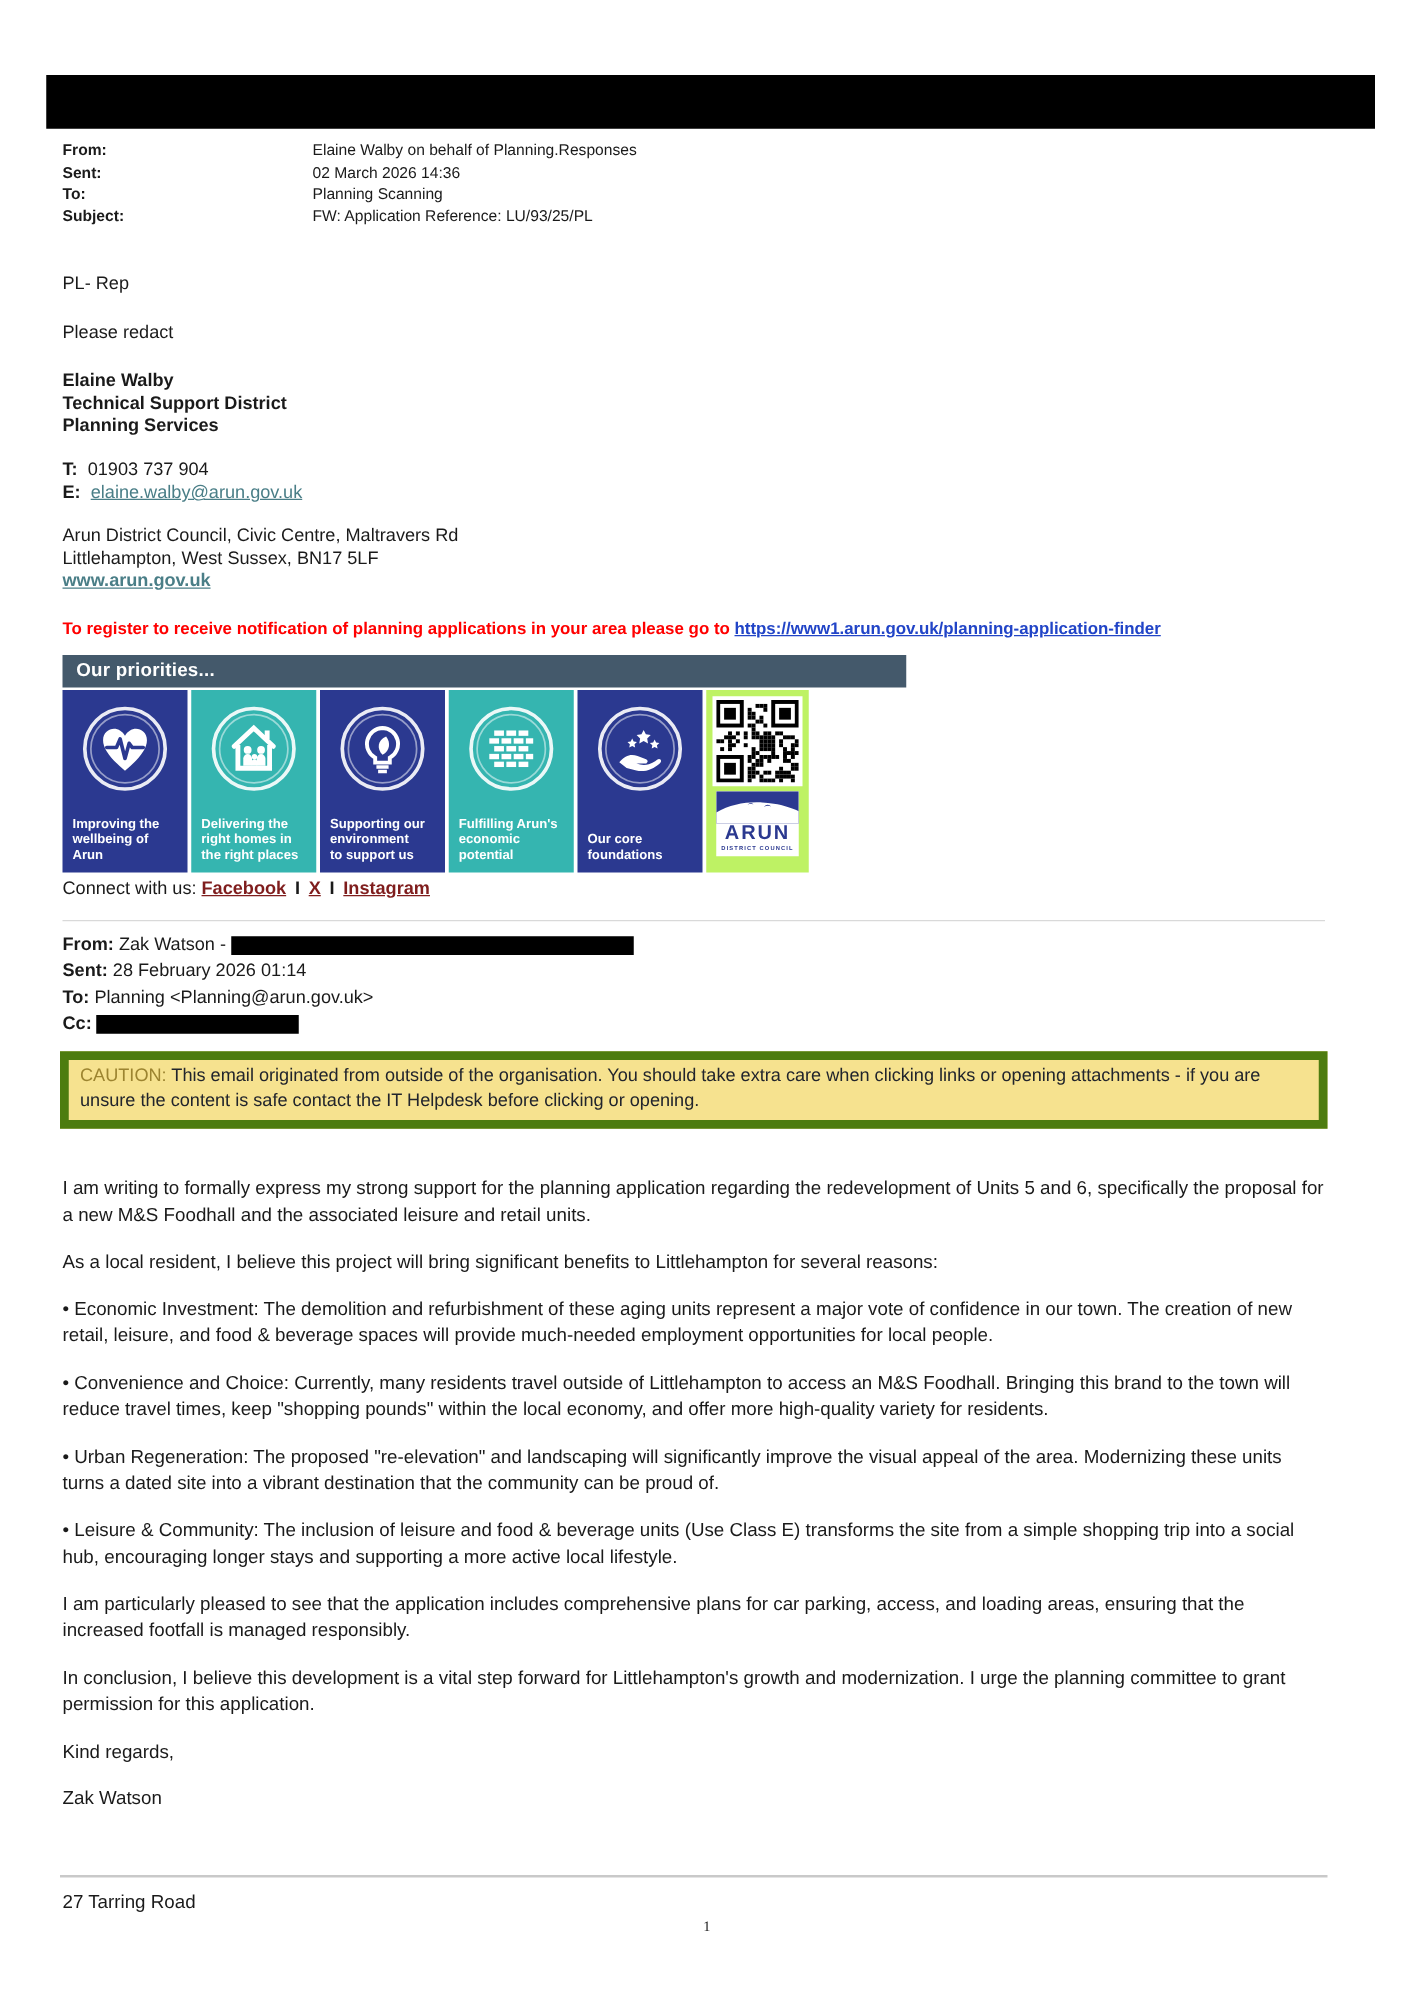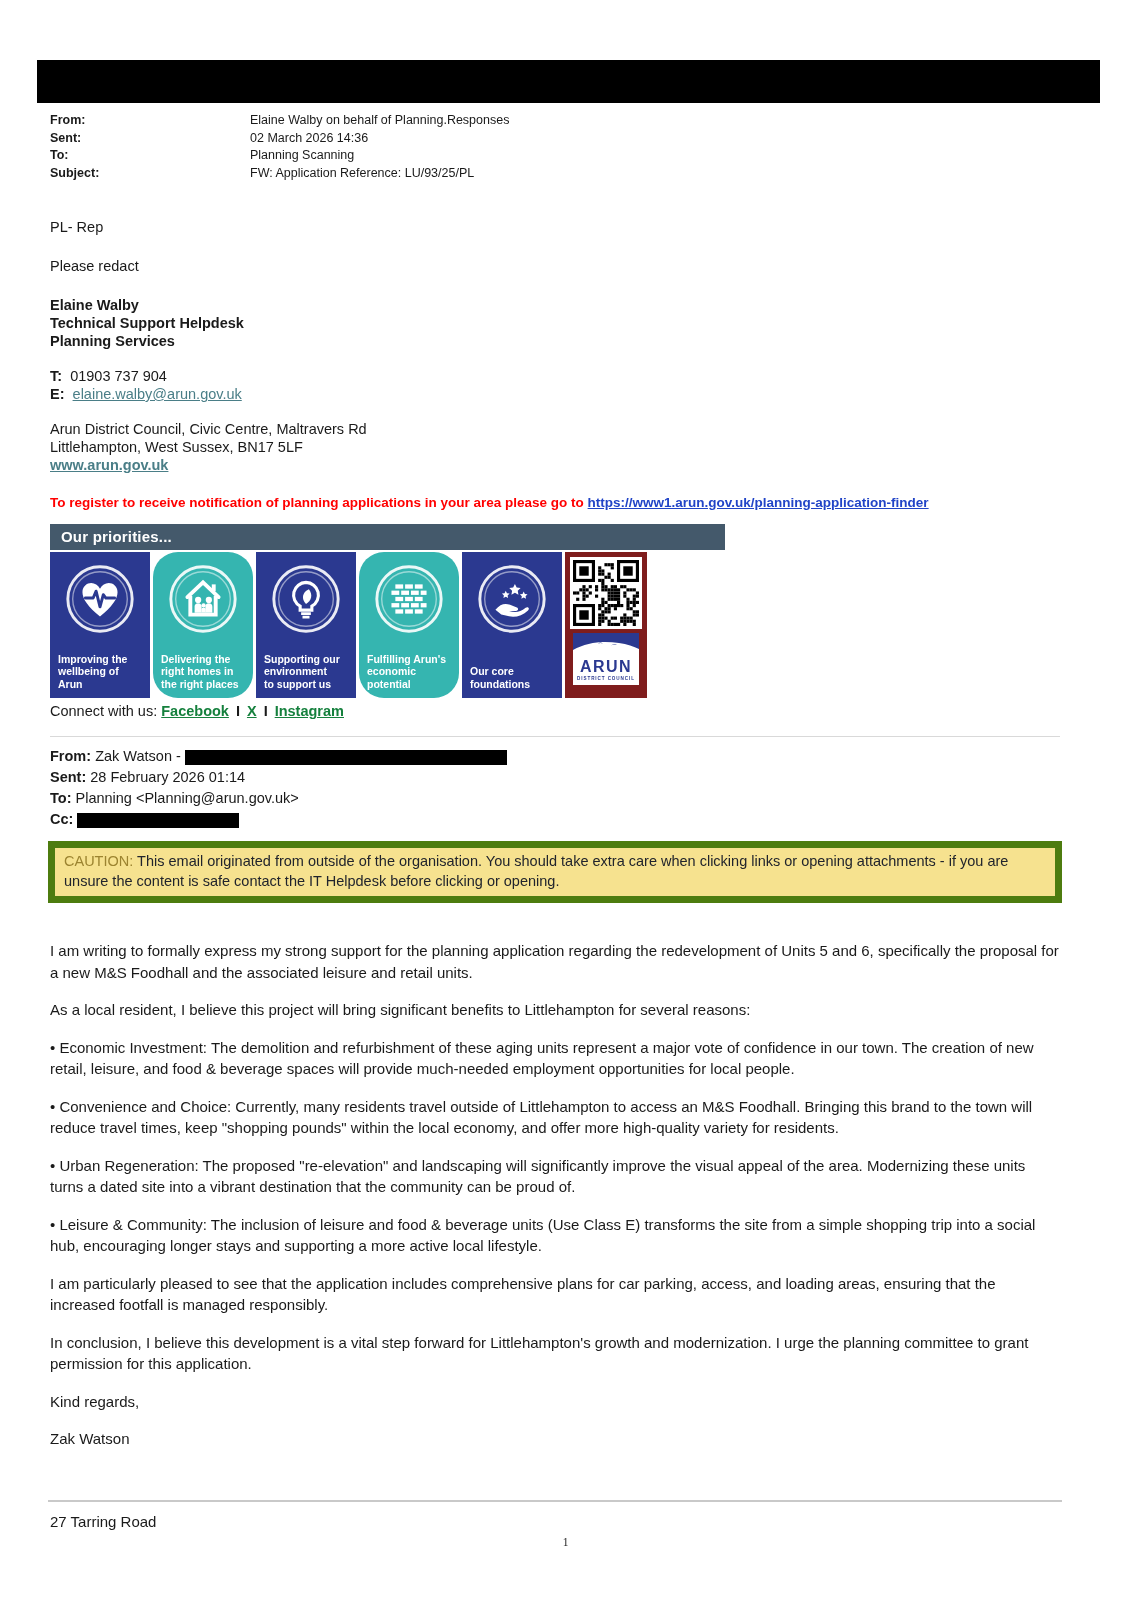--- a/index.html
+++ b/index.html
@@ -25,36 +25,36 @@
   a.teal-link { color:#4a7e87; text-decoration:underline; cursor:pointer; }
   a.blue-link { color:#2144c7; text-decoration:underline; font-weight:bold; cursor:pointer; }
   .red-note { margin-top:20px; font-size:13.5px; font-weight:bold; color:#ff0000; line-height:17px; }
 
   
   .banner { margin-top:13px; width:675px; }
   .banner-head { background:#44596b; color:#fff; font-weight:bold; font-size:15px; padding:4px 0 5px 11px; letter-spacing:0.2px; }
   .banner-row { display:flex; gap:3px; margin-top:2px; }
   .tile { width:100px; height:146px; display:flex; flex-direction:column; color:#fff; }
   .tile.navy { background:#2b3990; }
-  .tile.teal { background:#35b5b0;border-radius:25px; }
+  .tile.teal { background:#35b5b0; }
   .tile-icon { height:94px; display:flex; align-items:center; justify-content:center; }
   .tile-icon svg { width:78px; height:78px; }
   .tile-label { font-size:10.5px; font-weight:bold; line-height:12.5px; padding:0 6px 8px 8px; white-space:pre-line; margin-top:auto; }
-  .qr-col { width:82px; height:146px; background:#7f1d1d; display:flex; flex-direction:column; align-items:center; }
+  .qr-col { width:82px; height:146px; background:#bef264; display:flex; flex-direction:column; align-items:center; }
   .qr-box { margin-top:5px; width:72px; height:72px; background:#fff; padding:3px; }
   .qr-box svg { width:66px; height:66px; display:block; fill:#000; }
   .arun-logo { margin-top:4px; width:66px; background:#fff; }
   .arun-wave { display:block; width:66px; height:26px; }
   .arun-name { text-align:center; color:#2b3990; font-weight:bold; font-size:16px; letter-spacing:1.5px; line-height:16px; }
   .arun-sub { text-align:center; color:#2b3990; font-weight:bold; font-size:4.6px; letter-spacing:0.9px; line-height:8px; padding-bottom:2px; }
 
   
   .connect { margin-top:5px; font-size:14.5px; }
   .connect .sep { font-weight:bold; margin:0 7px; }
-  .connect a { color:#15803d;text-align:right; }
+  .connect a { color:#7f1d1d;text-align:right; }
 
   
   .hdr2-sep { margin-top:17px; border-top:1px solid #d9d9d9; }
   .hdr2 { margin-top:9px; font-size:14.5px; line-height:21px; }
   .hdr2 .lbl { font-weight:bold; }
   .redact-inline { display:inline-block; background:#000; height:15px; vertical-align:middle; }
   .redact-from { width:322px; margin-left:4px; }
   .redact-cc { width:162px; margin-left:4px; }
 
   
@@ -96,21 +96,21 @@
           <span class="lbl">Subject:</span>
           <span>FW: Application Reference: LU/93/25/PL</span>
         </div>
     </div>
 
     <div class="sigblock">
       <div class="mt-lg">PL- Rep</div>
       <div class="mt-md">Please redact</div>
 
       <div class="mt-md bold">Elaine Walby</div>
-      <div class="bold">Technical Support Helpdesk</div>
+      <div class="bold">Technical Support District</div>
       <div class="bold">Planning Services</div>
 
       <div class="mt-sm"><span class="bold">T:</span>&nbsp; <span>01903 737 904</span></div>
       <div><span class="bold">E:</span>&nbsp; <a class="teal-link">elaine.walby@arun.gov.uk</a></div>
 
       <div class="mt-sm">Arun District Council, Civic Centre, Maltravers Rd</div>
       <div>Littlehampton, West Sussex, BN17 5LF</div>
       <div><a class="teal-link bold">www.arun.gov.uk</a></div>
     </div>
 

